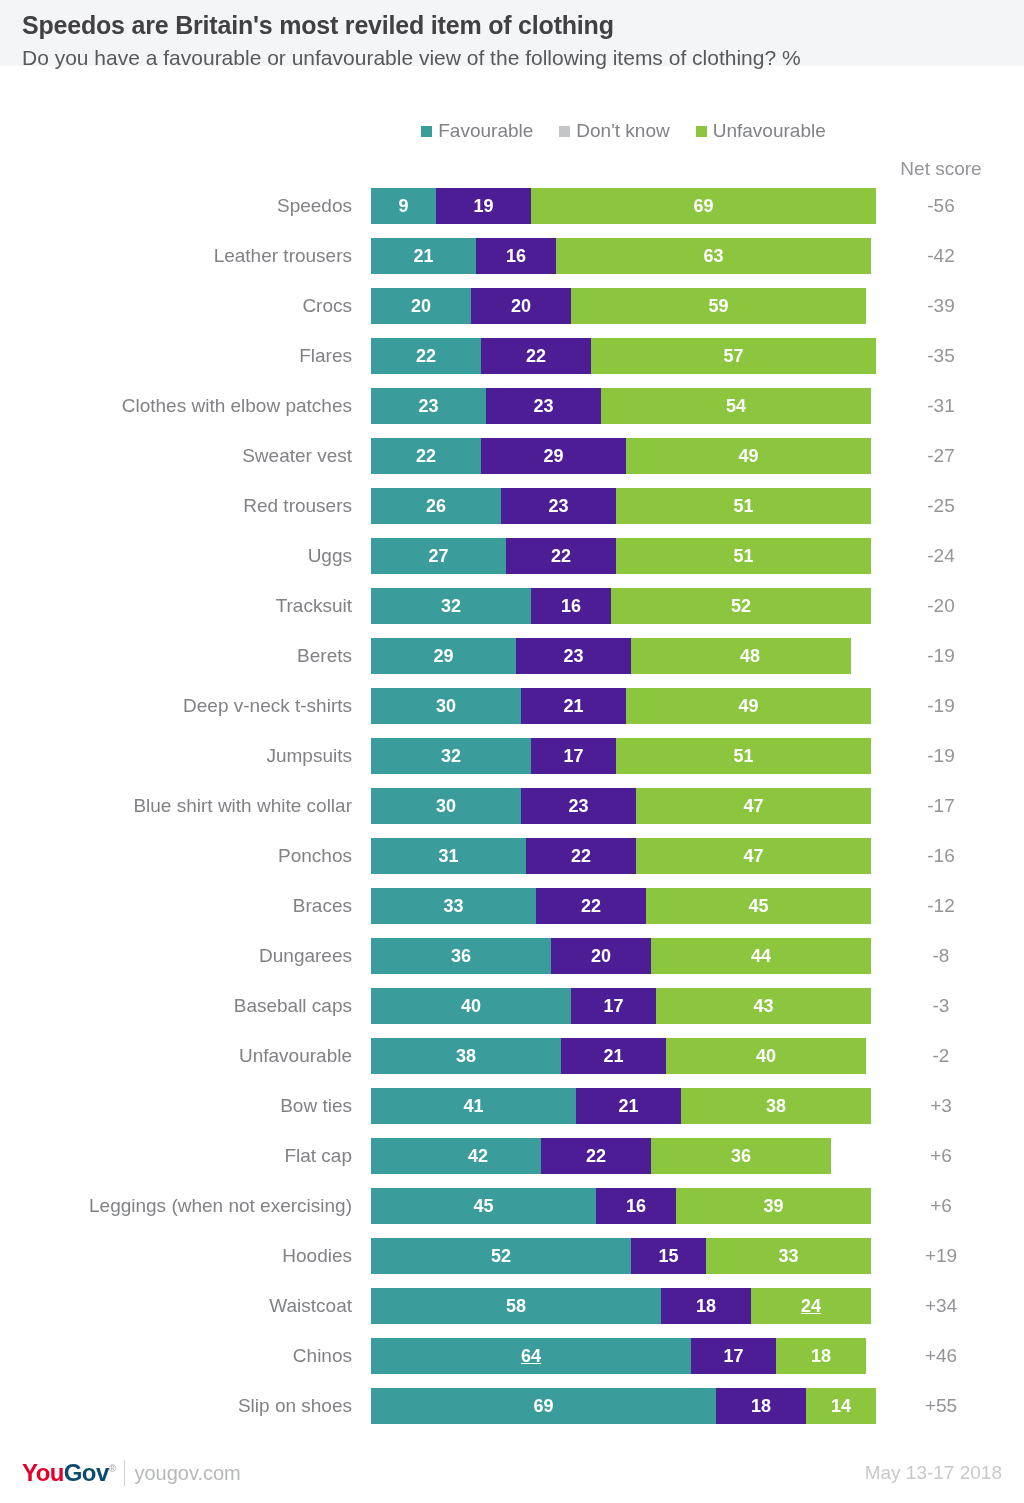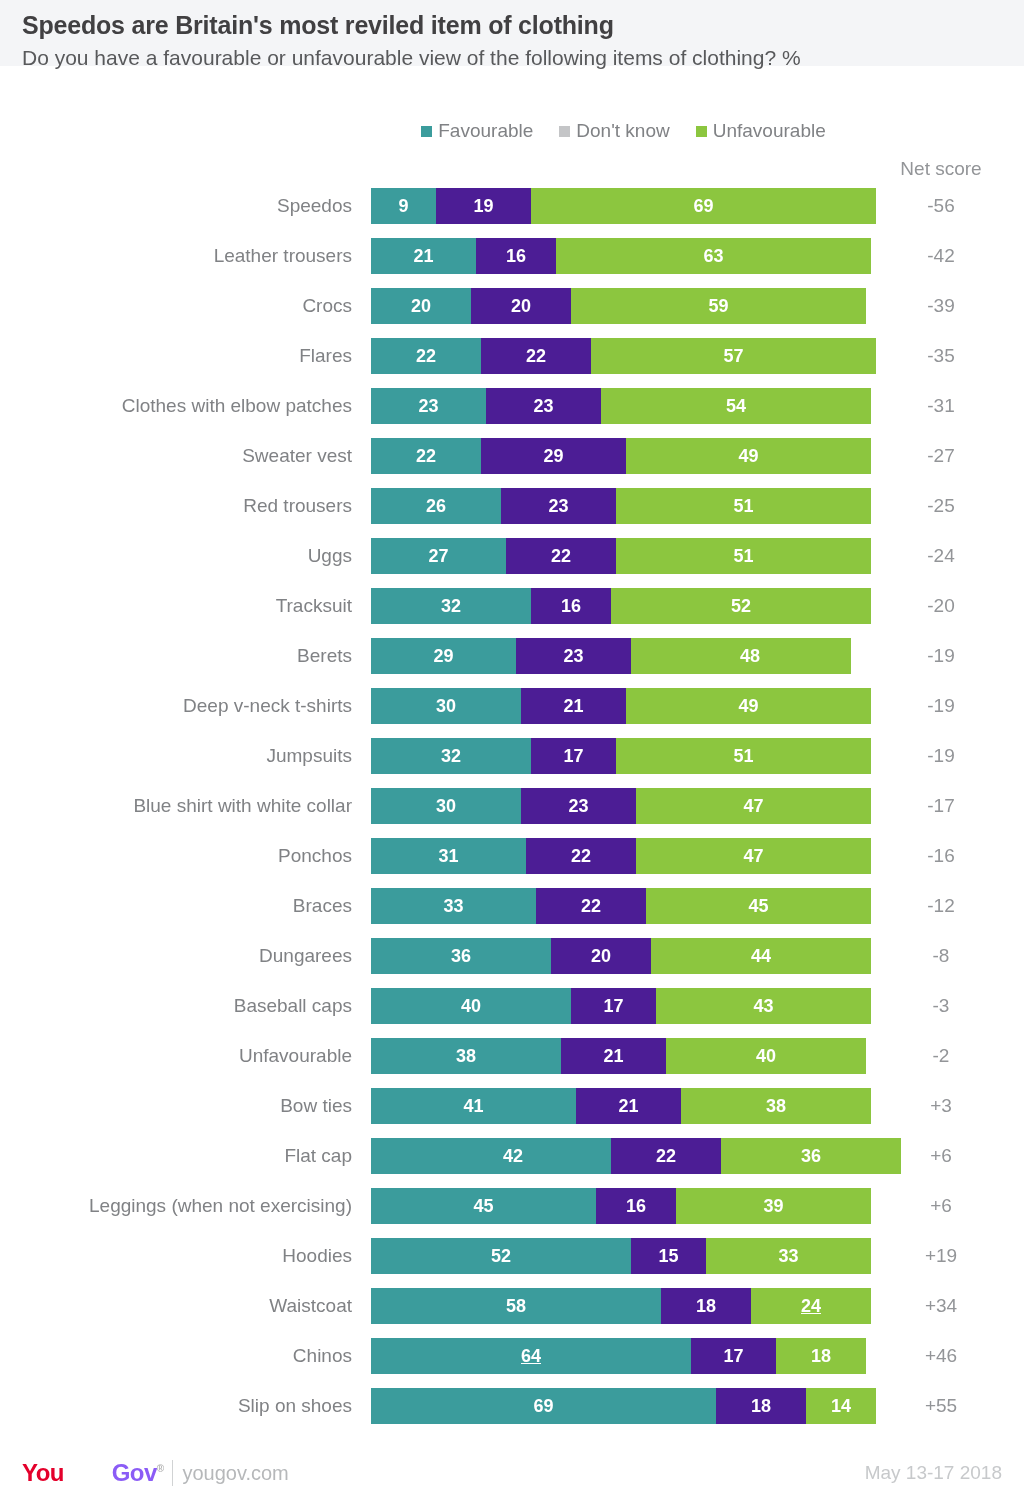--- a/index.html
+++ b/index.html
@@ -157,21 +157,21 @@
     align-items: center;
     gap: 9px;
   }
   .logo-mark {
     font-size: 24px;
     font-weight: bold;
     letter-spacing: -0.6px;
     white-space: nowrap;
   }
   .logo-you { color: #e4002b; }
-  .logo-gov { color: #8b5cf6; padding-left: 48px; }
+  .logo-gov { color: #0c4a6e; }
   .logo-reg {
     font-size: 10px;
     vertical-align: super;
     color: #b3b3b3;
   }
   .logo-divider {
     width: 1px;
     height: 26px;
     background: #d1d3d4;
     display: inline-block;
@@ -381,21 +381,21 @@
       <div class="row-bar">
         <div class="seg seg-fav" style="width: 205px;">41</div>
         <div class="seg seg-dk" style="width: 105px;">21</div>
         <div class="seg seg-unf" style="width: 190px;">38</div>
       </div>
       <div class="row-net">+3</div>
     </div>
     <div class="row">
       <div class="row-label">Flat cap</div>
       <div class="row-bar">
-        <div class="seg seg-fav" style="width: 240px; padding-left: 44px;">42</div>
+        <div class="seg seg-fav" style="width: 170px; padding-left: 44px;">42</div>
         <div class="seg seg-dk" style="width: 110px;">22</div>
         <div class="seg seg-unf" style="width: 180px;">36</div>
       </div>
       <div class="row-net">+6</div>
     </div>
     <div class="row">
       <div class="row-label">Leggings (when not exercising)</div>
       <div class="row-bar">
         <div class="seg seg-fav" style="width: 225px;">45</div>
         <div class="seg seg-dk" style="width: 80px;">16</div>

